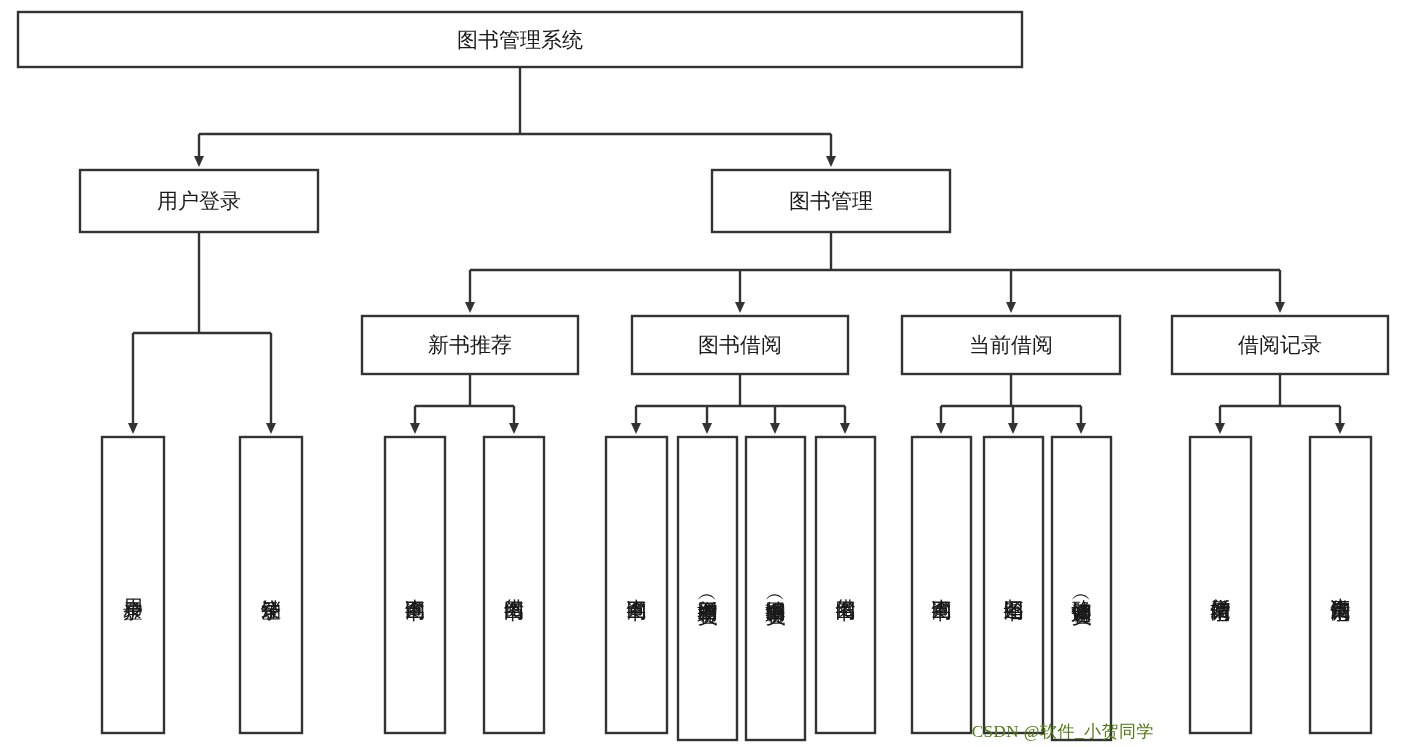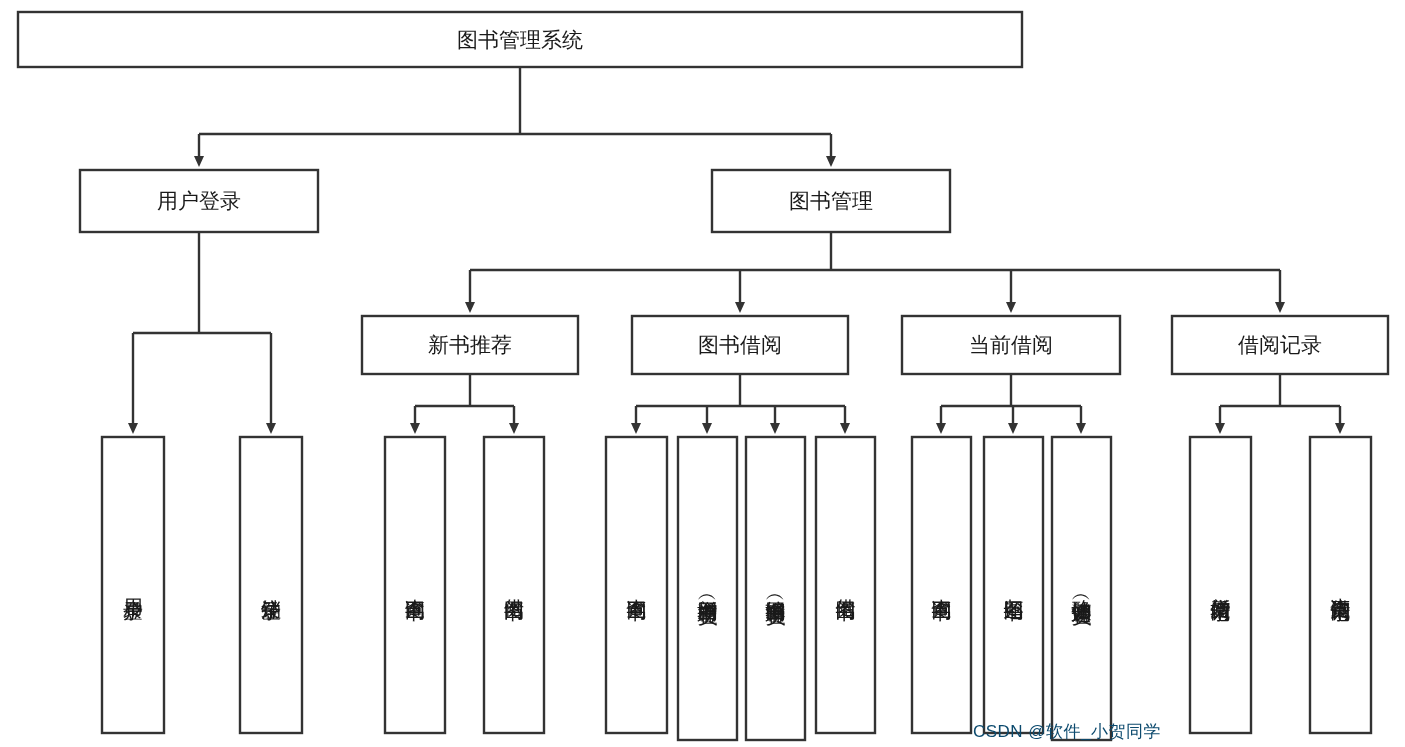--- a/index.html
+++ b/index.html
@@ -59,25 +59,25 @@
     color: #1a1a1a;
     letter-spacing: 1px;
     display: flex;
     align-items: center;
     justify-content: center;
     white-space: nowrap;
     pointer-events: none;
   }
   .watermark {
     position: absolute;
-    right: 17px;
+    right: 24px;
     bottom: 4px;
-    font-family: Liberation Sans, sans-serif;
+    font-family: Liberation Serif, serif;
     font-size: 17px;
-    color: #0c4a6e;
+    color: #4d7c0f;
     letter-spacing: 0.5px;
     white-space: nowrap;
   }
 </style>
 </head>
 <body>
 
 <div id="diagram-root">
 
   <svg id="diagram-svg" viewBox="0 0 1405 747">

